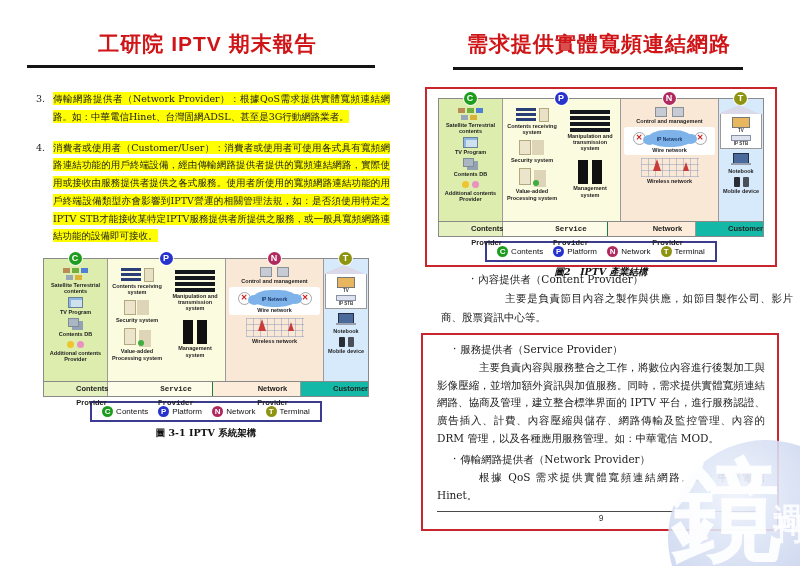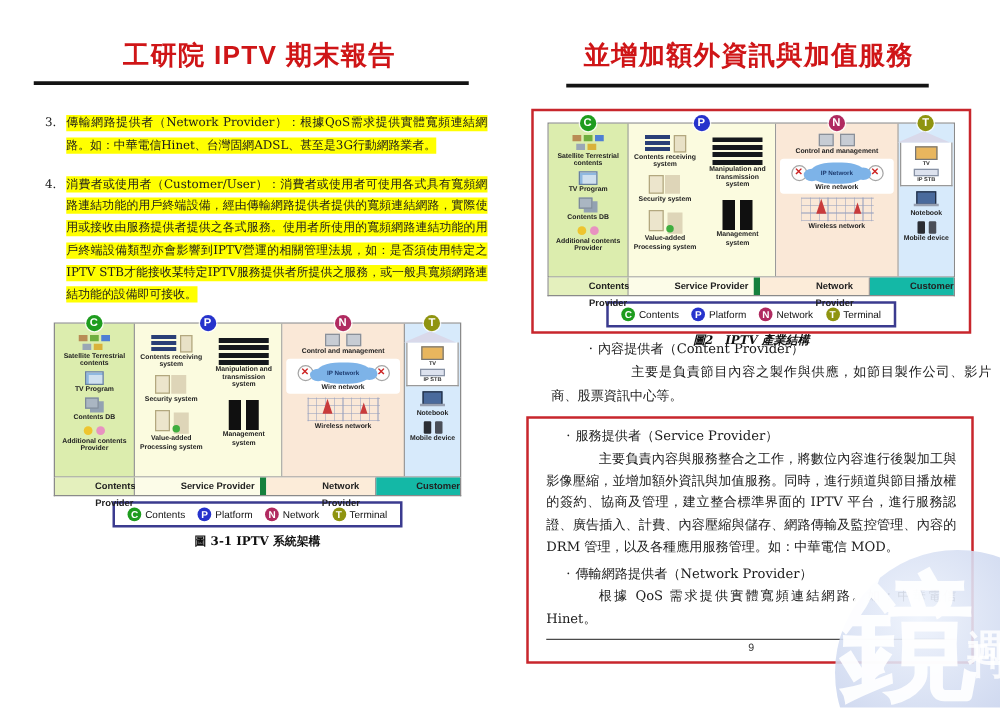--- a/index.html
+++ b/index.html
@@ -106,21 +106,21 @@
   .mini-lbl{font-size:4.5px;font-weight:bold;color:#333;line-height:1;}
   .ic-laptop{width:14px;height:9px;background:#4a6a9c;border:1px solid #222f44;
       position:relative;margin-bottom:4px;}
   .ic-laptop::after{content:"";position:absolute;left:-3px;top:9px;width:20px;height:2px;background:#98a0b0;}
   .ic-phone{width:6px;height:10px;background:#2a2d33;border-radius:1px;
       box-shadow:9px 0 0 #4a4f58;margin:0 9px 1px 0;}
   .diag-footer{display:flex;height:14px;border:1.5px solid #8a8a8a;border-top:none;
       text-align:center;font-weight:bold;font-size:7.5px;line-height:14px;color:#222;}
   .fc{box-sizing:border-box;padding-left:32px;}
   .fc1{width:64px;background:#e4f0bd;border-right:1px solid #9a9a9a;}
-  .fc2{width:118px;background:#fcfce8;border-right:5px solid #15803d;}
+  .fc2{width:118px;background:#fcfce8;border-right:1px solid #15803d;font-family:Liberation Mono, monospace;}
   .fc3{width:98px;background:#fcecd9;border-right:1px solid #9a9a9a;}
   .fc4{flex:1;background:#14b8a6;}
   .legend{width:228px;margin:4px auto 0;border:2px solid #3b3b8f;background:#fff;
       display:flex;align-items:center;justify-content:space-evenly;height:17px;font-size:8px;color:#111;}
   .lg-item{display:flex;align-items:center;gap:3px;}
   .lg-badge{width:11px;height:11px;border-radius:50%;color:#fff;text-align:center;
       font-weight:bold;font-size:8px;line-height:11px;}
   #left-diagram{position:absolute;left:43px;top:258px;}
 
   
@@ -279,21 +279,21 @@
         <span>Network</span>
       </div>
     <div class="lg-item">
         <span class="lg-badge bt">T</span>
         <span>Terminal</span>
       </div>
   </div>
 </div>
 <div id="left-caption" class="fig-caption">圖 3-1 IPTV 系統架構</div>
 
-<div id="right-title" class="doc-title">並增加額外資訊與加值服務</div>
+<div id="right-title" class="doc-title">需求提供實體寬頻連結網路</div>
 <div id="right-rule" class="title-rule"></div>
 
 <div id="right-box1" class="red-box">
   <div class="diagram">
     <div class="diag-main">
       <div class="dcol col-contents">
         <div class="badge bc">C</div>
         <div class="ditem">
             <div class="ic ic-sat"></div>
           <div class="dlbl">Satellite Terrestrial contents</div>
@@ -415,21 +415,21 @@
   <div class="bullet-line">
     <span class="bullet-dot">·</span><span>內容提供者（Content Provider）</span>
   </div>
   <p class="bullet-body">主要是負責節目內容之製作與供應，如節目製作公司、影片商、股票資訊中心等。</p>
 </div>
 
 <div id="right-box2" class="red-box">
   <div class="bullet-line">
     <span class="bullet-dot">·</span><span>服務提供者（Service Provider）</span>
   </div>
-  <p class="bullet-body">主要負責內容與服務整合之工作，將數位內容進行後製加工與影像壓縮，並增加額外資訊與加值服務。同時，進行頻道與節目播放權的簽約、協商及管理，建立整合標準界面的 IPTV 平台，進行服務認證、廣告插入、計費、內容壓縮與儲存、網路傳輸及監控管理、內容的 DRM 管理，以及各種應用服務管理。如：中華電信 MOD。</p>
+  <p class="bullet-body">主要負責內容與服務整合之工作，將數位內容進行後製加工與影像壓縮，並增加額外資訊與加值服務。同時，需求提供實體寬頻連結網路、協商及管理，建立整合標準界面的 IPTV 平台，進行服務認證、廣告插入、計費、內容壓縮與儲存、網路傳輸及監控管理、內容的 DRM 管理，以及各種應用服務管理。如：中華電信 MOD。</p>
   <div class="bullet-line" style="margin-top:3px">
     <span class="bullet-dot">·</span><span>傳輸網路提供者（Network Provider）</span>
   </div>
   <p class="bullet-body">根據 QoS 需求提供實體寬頻連結網路。如：中華電信 Hinet。</p>
   <div class="footer-rule"></div>
   <div class="page-num">9</div>
 </div>
 
 <div id="watermark">
   <div class="wm-main">鏡</div>

